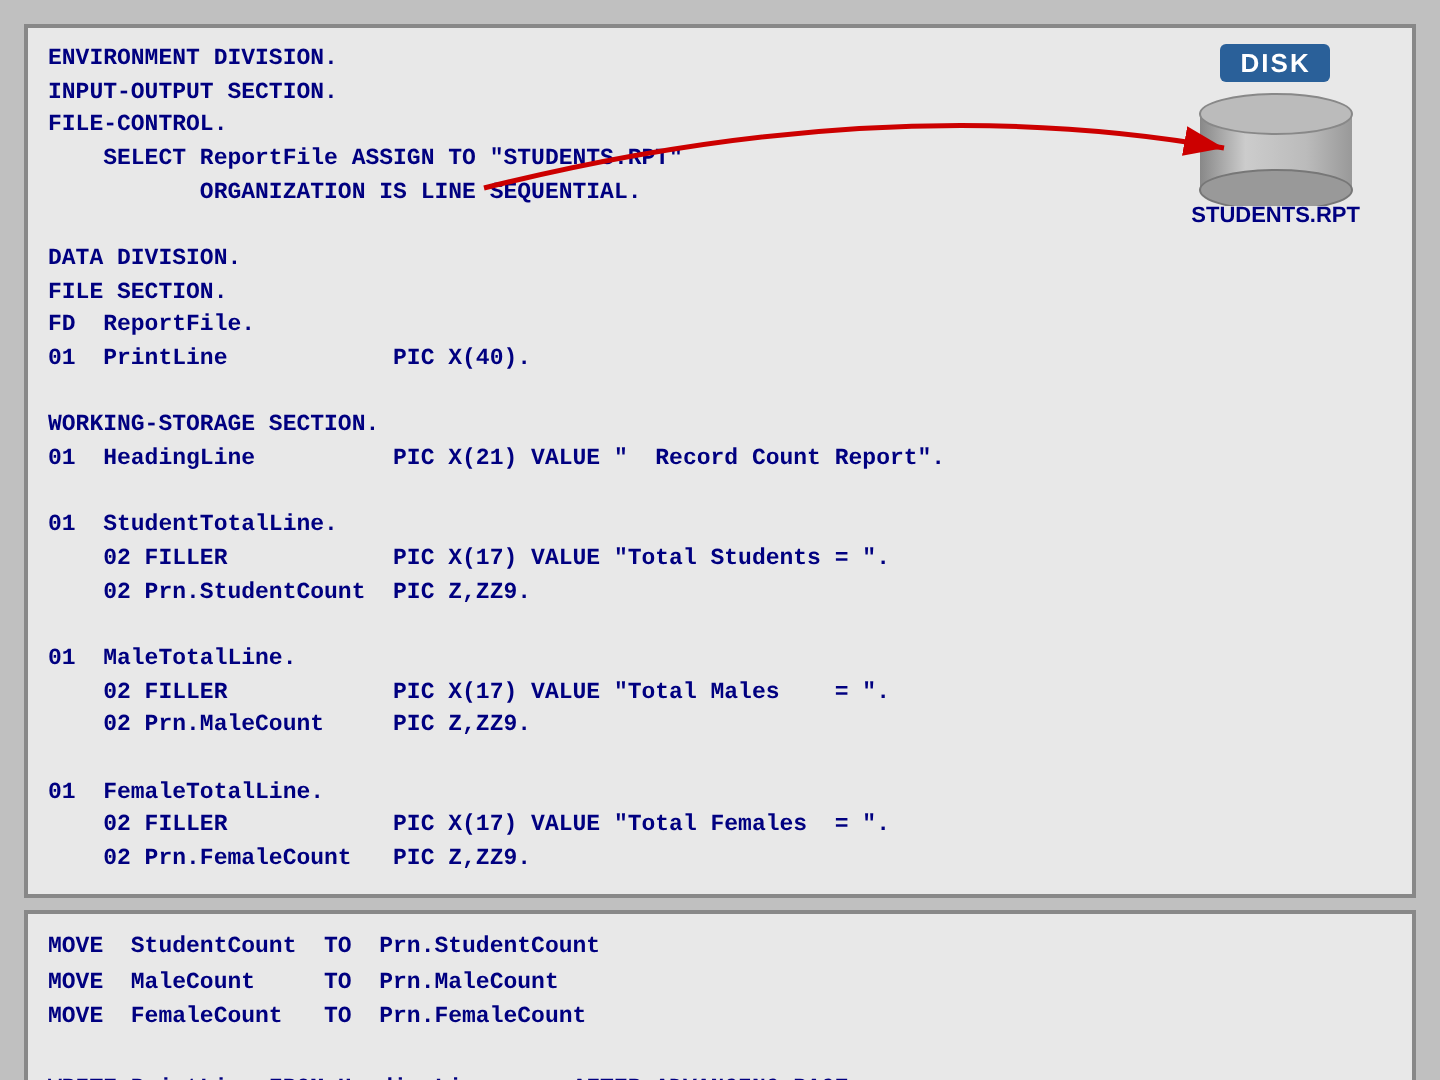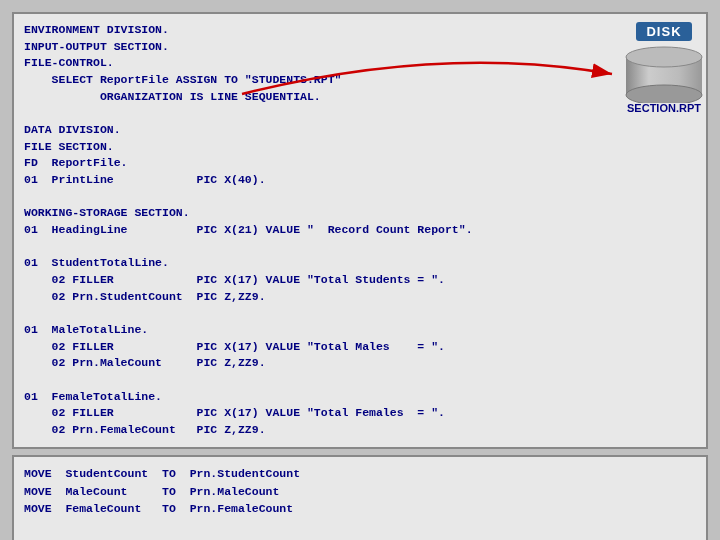--- a/index.html
+++ b/index.html
@@ -34,21 +34,21 @@
       color: #000080;
       font-weight: bold;
       font-size: 11.5px;
       line-height: 1.45;
       white-space: pre;
     }
 
     .disk-container {
       position: absolute;
       top: 8px;
-      right: 2px;
+      right: 26px;
       display: flex;
       flex-direction: column;
       align-items: center;
       gap: 2px;
     }
 
     .disk-label {
       background: #2a6099;
       color: white;
       font-family: Arial, sans-serif;
@@ -134,21 +134,21 @@
           <defs>
             <linearGradient id="cyl-grad" x1="0" y1="0" x2="1" y2="0">
               <stop offset="0%" stop-color="#888"></stop>
               <stop offset="30%" stop-color="#ccc"></stop>
               <stop offset="70%" stop-color="#bbb"></stop>
               <stop offset="100%" stop-color="#999"></stop>
             </linearGradient>
           </defs>
         </svg>
       </div>
-      <div class="disk-filename">SECTION.RPT</div>
+      <div class="disk-filename">STUDENTS.RPT</div>
     </div>
 
     <svg style="position:absolute; top: 60px; left: 28px; width: 660px; height: 80px; pointer-events:none; overflow:visible;">
 
       <path d="M 200 20 Q 400 -30 570 0" stroke="#cc0000" stroke-width="2.5" fill="none" marker-end="url(#arrowhead)"></path>
       <defs>
         <marker id="arrowhead" markerWidth="8" markerHeight="6" refX="8" refY="3" orient="auto">
           <polygon points="0 0, 8 3, 0 6" fill="#cc0000"></polygon>
         </marker>
       </defs>

